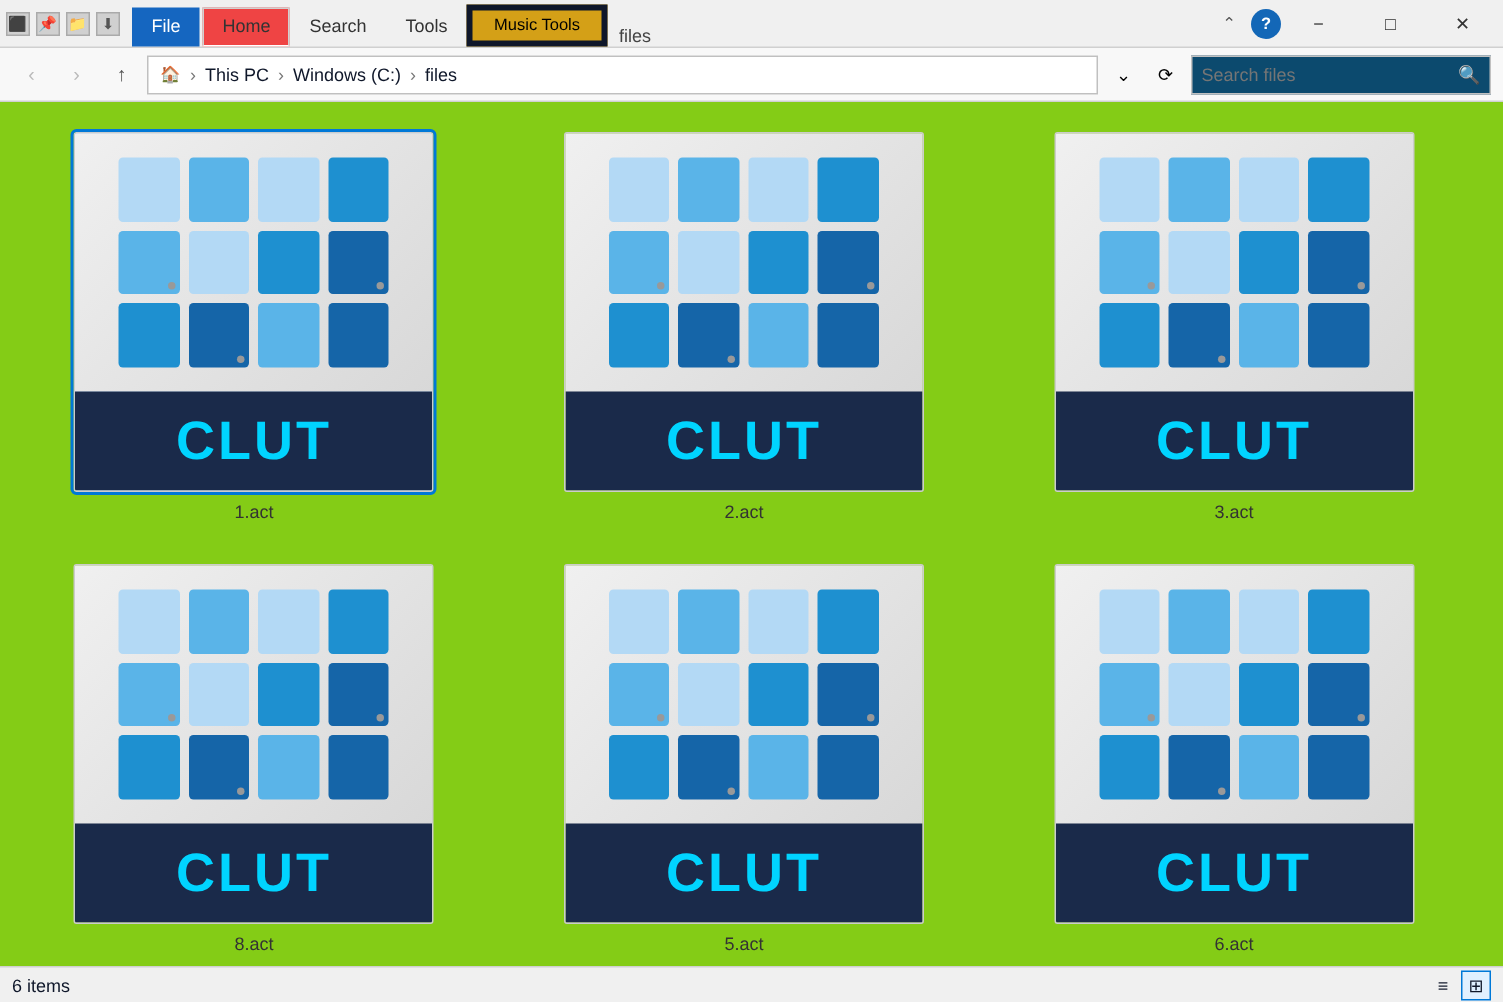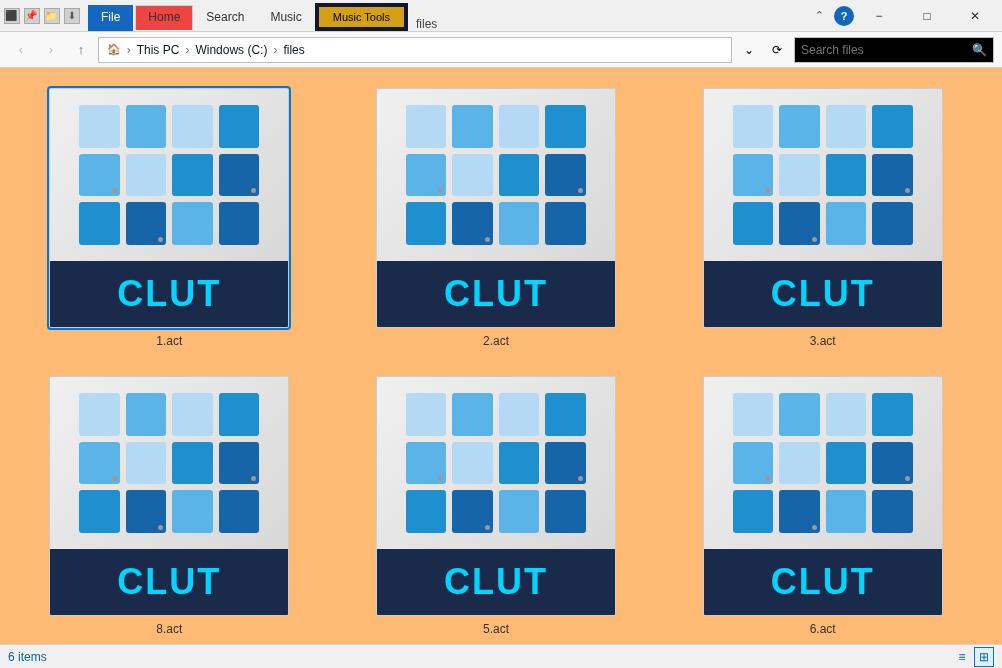--- a/index.html
+++ b/index.html
@@ -109,39 +109,39 @@
       gap: 4px;
     }
     .path-sep { color: #777; margin: 0 2px; }
     .path-part { cursor: pointer; color: #0f172a; }
     .address-actions { display: flex; gap: 2px; }
     .addr-action-btn { width: 26px; height: 26px; display: flex; align-items: center; justify-content: center; cursor: pointer; font-size: 12px; border: 1px solid transparent; background: transparent; }
     .search-box {
       height: 26px;
       width: 200px;
       border: 1px solid #c0c0c0;
-      background: #000000;
+      background: #0c4a6e;
       display: flex;
       align-items: center;
       padding: 0 6px;
       gap: 4px;
     }
     .search-input {
       border: none;
       outline: none;
       font-size: 12px;
       color: #999;
       background: transparent;
       flex: 1;
     }
 
     
     .main-content {
       flex: 1;
-      background: #fdba74;
+      background: #84cc16;
       overflow: auto;
       padding: 16px;
     }
     .file-grid {
       display: grid;
       grid-template-columns: repeat(3, 1fr);
       gap: 20px;
       max-width: 960px;
     }
     .file-item {
@@ -221,21 +221,21 @@
 
     
     .status-bar {
       height: 24px;
       background: #f0f0f0;
       border-top: 1px solid #d0d0d0;
       display: flex;
       align-items: center;
       padding: 0 8px;
       font-size: 12px;
-      color: #0369a1;
+      color: #0f172a;
       justify-content: space-between;
     }
     .status-right { display: flex; align-items: center; gap: 2px; }
     .view-btn { width: 20px; height: 20px; display: flex; align-items: center; justify-content: center; cursor: pointer; border: 1px solid transparent; font-size: 12px; }
     .view-btn.active { border-color: #0078d7; background: #e0f0ff; }
   </style>
 </head>
 <body>
 
 <div class="title-bar">
@@ -249,21 +249,21 @@
     <div class="ribbon-tab file-tab">
       <span>File</span>
     </div>
     <div class="ribbon-tab active">
       <span>Home</span>
     </div>
     <div class="ribbon-tab">
       <span>Search</span>
     </div>
     <div class="ribbon-tab">
-      <span>Music</span>
+      <span>Tools</span>
     </div>
     <div class="title-tab highlighted">
       <span>Music Tools</span>
     </div>
     <span class="title-center">files</span>
   </div>
   <div style="display:flex;align-items:center;gap:2px;">
     <span style="font-size:11px;color:#555;padding:0 4px;">⌃</span>
     <div class="help-btn">?</div>
     <button class="win-btn">−</button>

